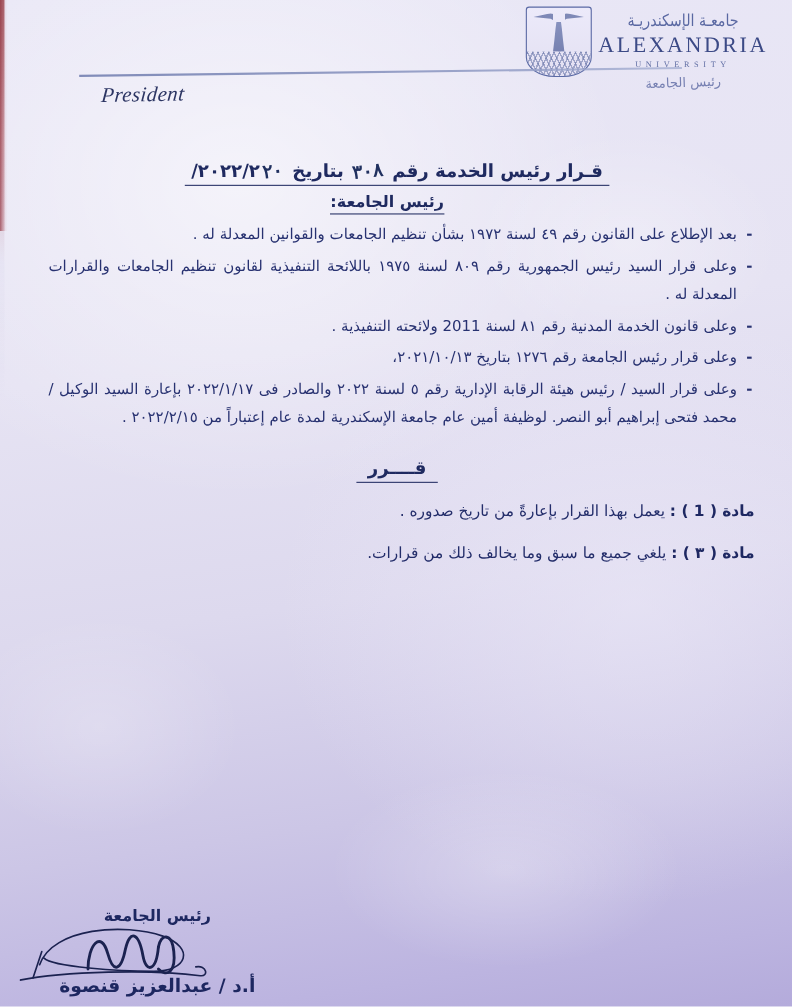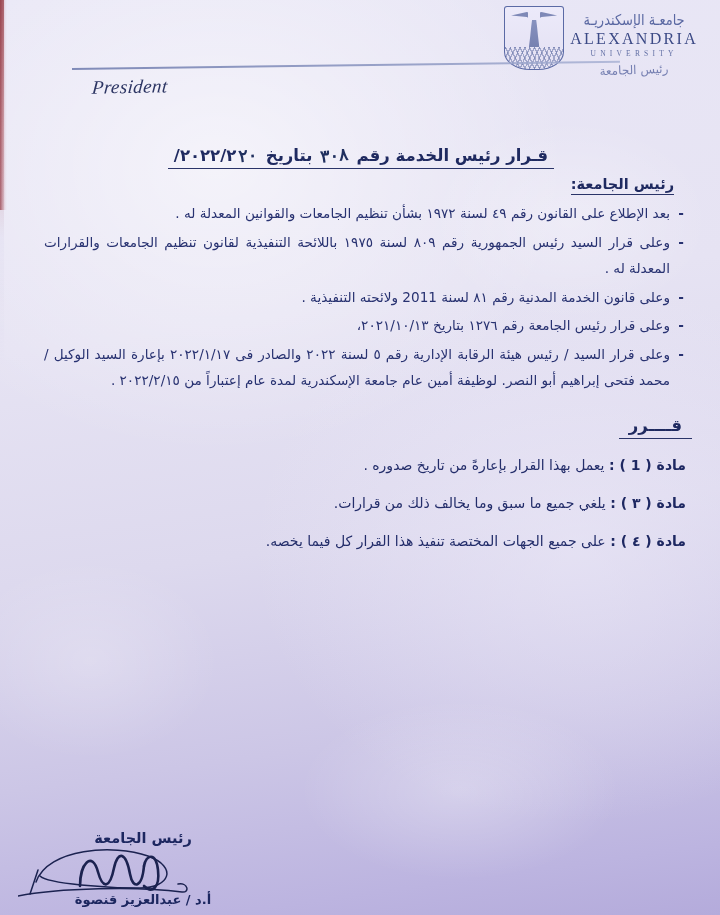--- a/index.html
+++ b/index.html
@@ -97,21 +97,21 @@
     font-size: 13px;
     color: #53629e;
     letter-spacing: .5px;
     font-family: "DejaVu Sans", sans-serif;
     transform: scaleY(1.15);
     opacity: .95;
     white-space: nowrap;
   }
   .wm-en {
     font-family: "Liberation Serif", serif;
-    font-size: 16px;
+    font-size: 20px;
     letter-spacing: 2.3px;
     color: #3c4a86;
     margin-top: 3px;
   }
   .wm-sub {
     font-family: "Liberation Serif", serif;
     font-size: 7.5px;
     letter-spacing: 4.2px;
     color: #6370a5;
     margin-top: 1px;
@@ -180,21 +180,21 @@
     display: inline-block;
     padding: 0 3px;
     letter-spacing: -.5px;
   }
 
   .section-head {
     margin: 0 18px 8px 0;
     font-size: 14.5px;
     font-weight: bold;
     color: #1f2a60;
-    text-align: right;
+    text-align: center;
   }
   .section-head span {
     border-bottom: 1.3px solid #2a3468;
     padding-bottom: 2px;
   }
 
   ul.clauses {
     list-style: none;
     margin: 0 6px 0 14px;
     padding: 0;
@@ -211,21 +211,21 @@
   }
   ul.clauses li::before {
     content: "-";
     position: absolute;
     right: 2px; top: 0;
     color: #283271;
     font-weight: bold;
   }
 
   .decided {
-    text-align: right;
+    text-align: center;
     margin: 22px 0 16px 0;
   }
   .decided span {
     font-size: 16.5px;
     font-weight: bold;
     color: #1f2a60;
     border-bottom: 1.5px solid #2a3468;
     padding: 0 10px 3px 10px;
     letter-spacing: 2px;
   }
@@ -260,21 +260,21 @@
     color: #1d2760;
     margin-bottom: 0px;
   }
   .sig-mark {
     position: relative;
     height: 56px;
     margin: -4px 0 -6px 0;
   }
   .sig-mark svg { position: absolute; left: 0; top: 0; }
   .sig-name {
-    font-size: 13px;
+    font-size: 17px;
     font-weight: bold;
     color: #1d2760;
     letter-spacing: .2px;
   }
 
   
   .blotch {
     position: absolute;
     border-radius: 50%;
     pointer-events: none;
@@ -343,24 +343,20 @@
     </div>
 
     <div class="articles">
       <div class="article art-right">
         <span class="art-label">مادة ( 1 ) :</span>
         <span>يعمل بهذا القرار بإعارةً من تاريخ صدوره .</span>
       </div>
       <div class="article art-right">
         <span class="art-label">مادة ( ٣ ) :</span>
         <span>يلغي جميع ما سبق وما يخالف ذلك من قرارات.</span>
-      </div>
-      <div class="article art-right">
-        <span class="art-label">مادة ( ٤ ) :</span>
-        <span>على جميع الجهات المختصة تنفيذ هذا القرار كل فيما يخصه.</span>
       </div>
     </div>
 
   </div>
 
   <div class="signature">
     <div class="sig-title">رئيس الجامعة</div>
 
     <div class="sig-mark">
       <svg width="250" height="58" viewBox="0 0 250 58" fill="none" xmlns="http://www.w3.org/2000/svg" aria-hidden="true">

